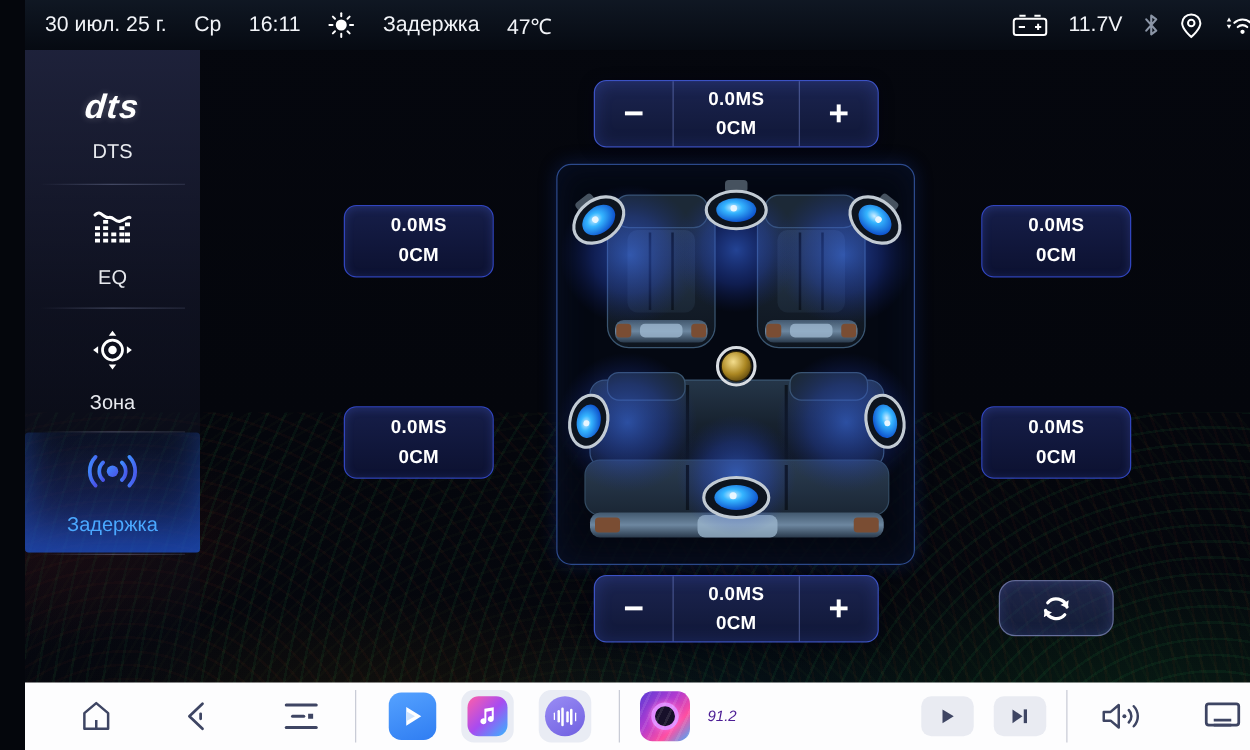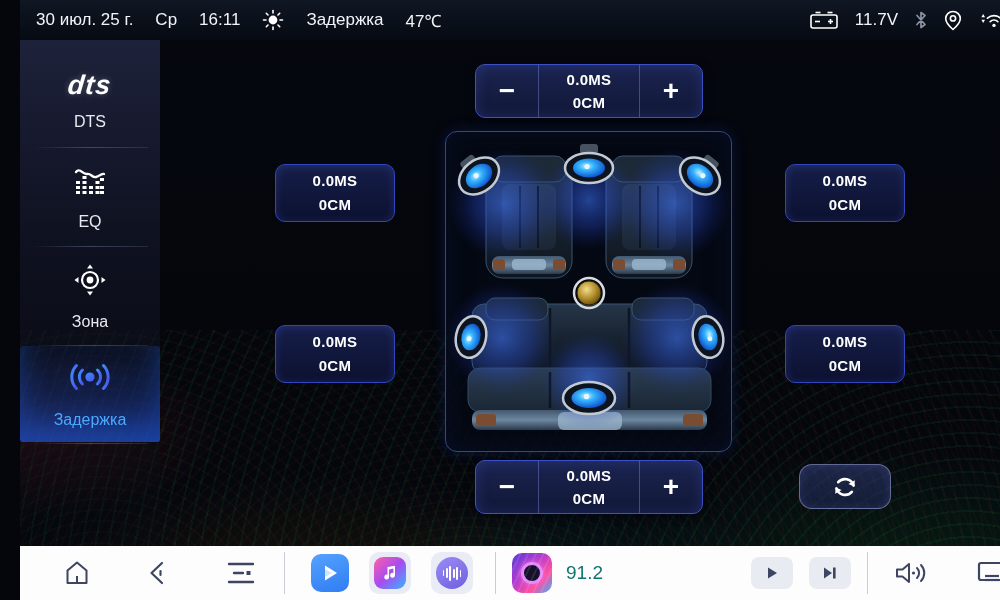--- a/index.html
+++ b/index.html
@@ -76,21 +76,21 @@
     box-shadow:0 0 14px rgba(20,50,140,.35), inset 0 0 24px rgba(10,20,50,.6); overflow:hidden; }
 
   
   .nav-bar { position:absolute; left:0; top:546px; width:1000px; height:54px; background:#fdfdfe; z-index:6;
     display:flex; align-items:center; }
   .nav-ico { display:flex; align-items:center; justify-content:center; cursor:pointer; }
   .nav-div { width:1px; height:42px; background:#c9ccd6; }
   .app-ico { border-radius:10px; display:flex; align-items:center; justify-content:center; cursor:pointer; }
   .nav-btn { width:42px; height:32px; border-radius:8px; background:#e9ebf2; display:flex;
     align-items:center; justify-content:center; cursor:pointer; }
-  .radio-num { color:#0f766e; font-size:19px; }
+  .radio-num { color:#4c1d95; font-size:12px;font-style:italic; }
 </style>
 </head>
 <body>
 
 <div class="screen">
   <div class="wallpaper"></div>
 
   <div class="status-bar">
     <div class="sb-left">
       <span>30 июл. 25 г.</span>

